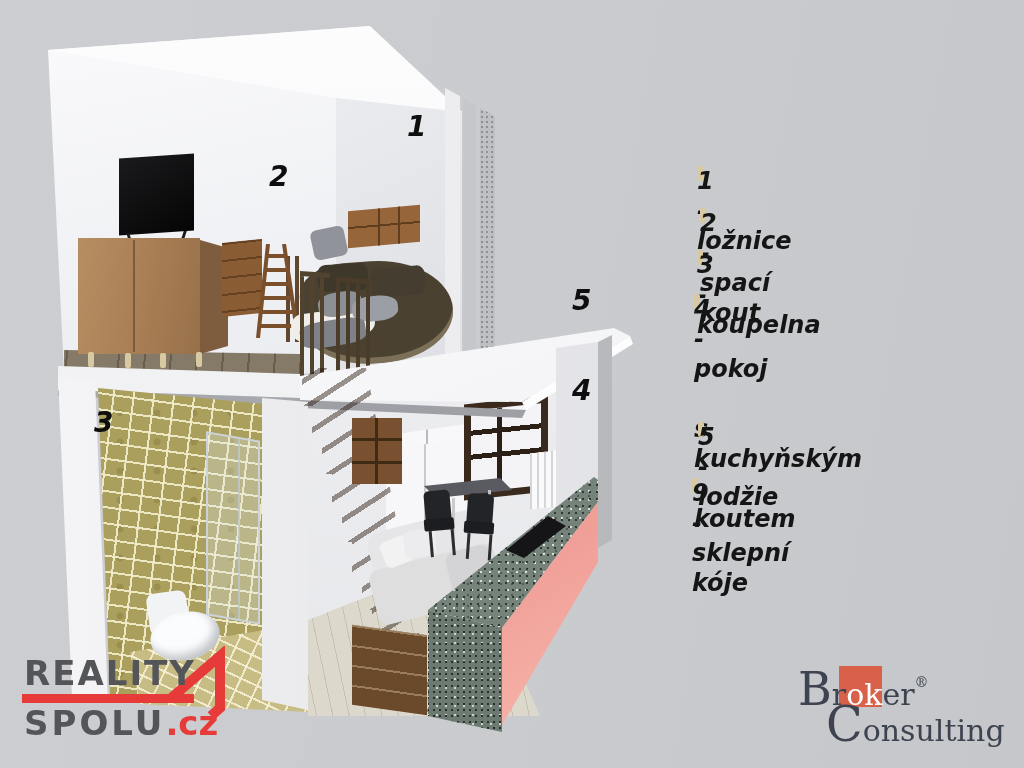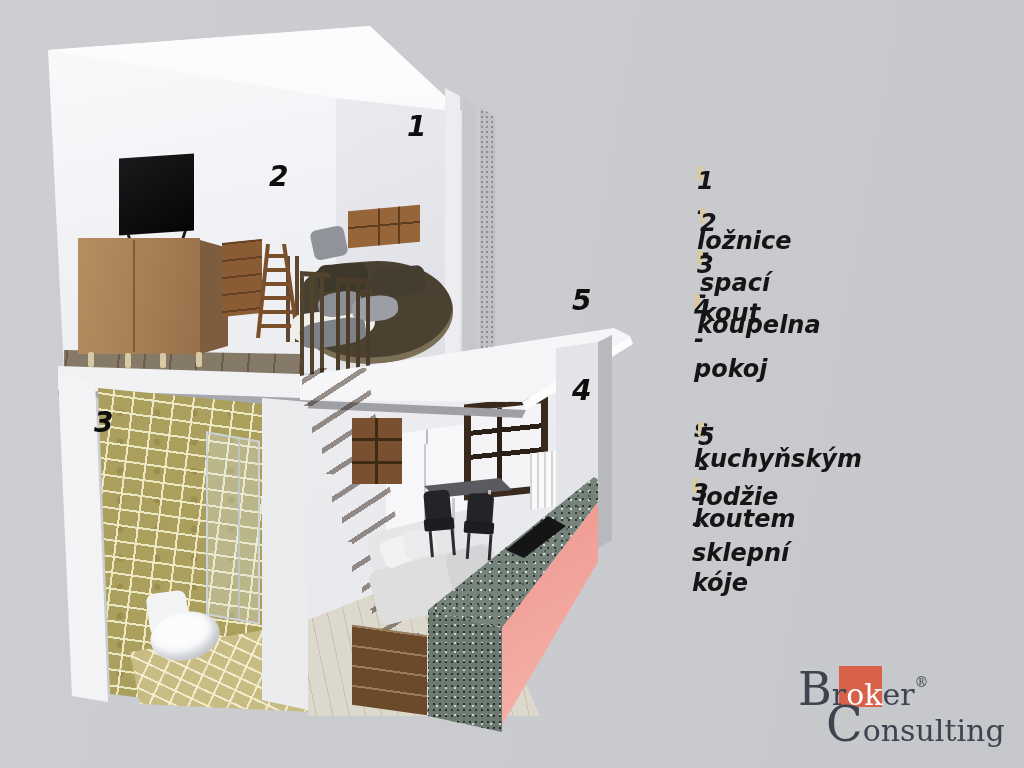--- a/index.html
+++ b/index.html
@@ -279,22 +279,30 @@
 
   <div class="title">
   </div>
   <div class="leg" style="left:697px;top:166px;">1 - ložnice</div>
   <div class="leg" style="left:700px;top:208px;">2 - spací kout</div>
   <div class="leg" style="left:697px;top:250px;">3 - koupelna</div>
   <div class="leg" style="left:694px;top:294px;">4 - pokoj
      s  kuchyňským
      koutem</div>
   <div class="leg" style="left:698px;top:422px;">5 - lodžie</div>
-  <div class="leg" style="left:692px;top:478px;">3 - sklepní kóje</div>
-
+  <div class="leg" style="left:692px;top:478px;">9 - sklepní kóje</div>
+
+  <div class="reality">
+    <svg width="245" height="116" viewBox="0 0 245 116" style="position:absolute;left:0;top:0;">
+      <rect x="2" y="48" width="172" height="9" fill="#e73b3a"></rect>
+      <polyline points="150,53 200,10 200,62 191,70" fill="none" stroke="#e73b3a" stroke-width="10" stroke-linejoin="miter"></polyline>
+    </svg>
+    <div class="r1">REALITY</div>
+    <div class="r2"><span>SPOLU</span><span class="tld">.cz</span></div>
+  </div>
 
   <div class="broker">
     <div class="sq"></div>
     <div class="ln1"><span class="big">B</span><span class="sm">r</span><span class="wh">ok</span><span class="sm">er</span><span class="reg">®</span></div>
     <div class="ln2"><span class="big2">C</span><span class="sm">onsulting</span></div>
   </div>
 
 </div>
 
 </body></html>

